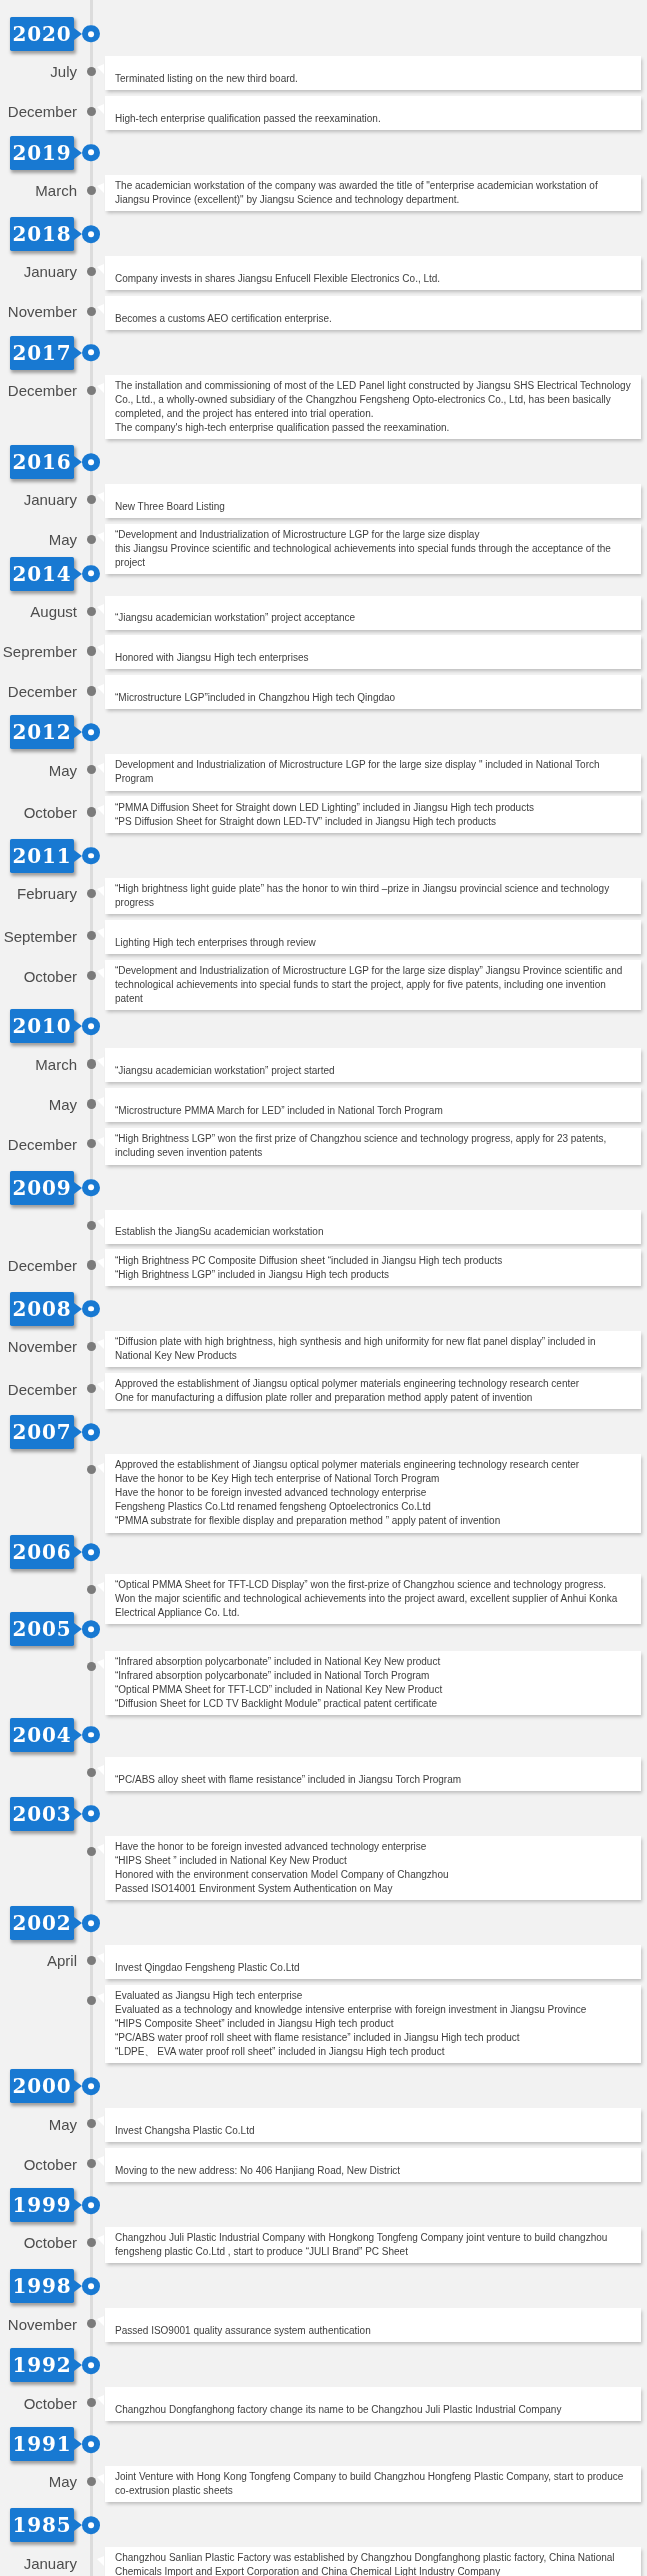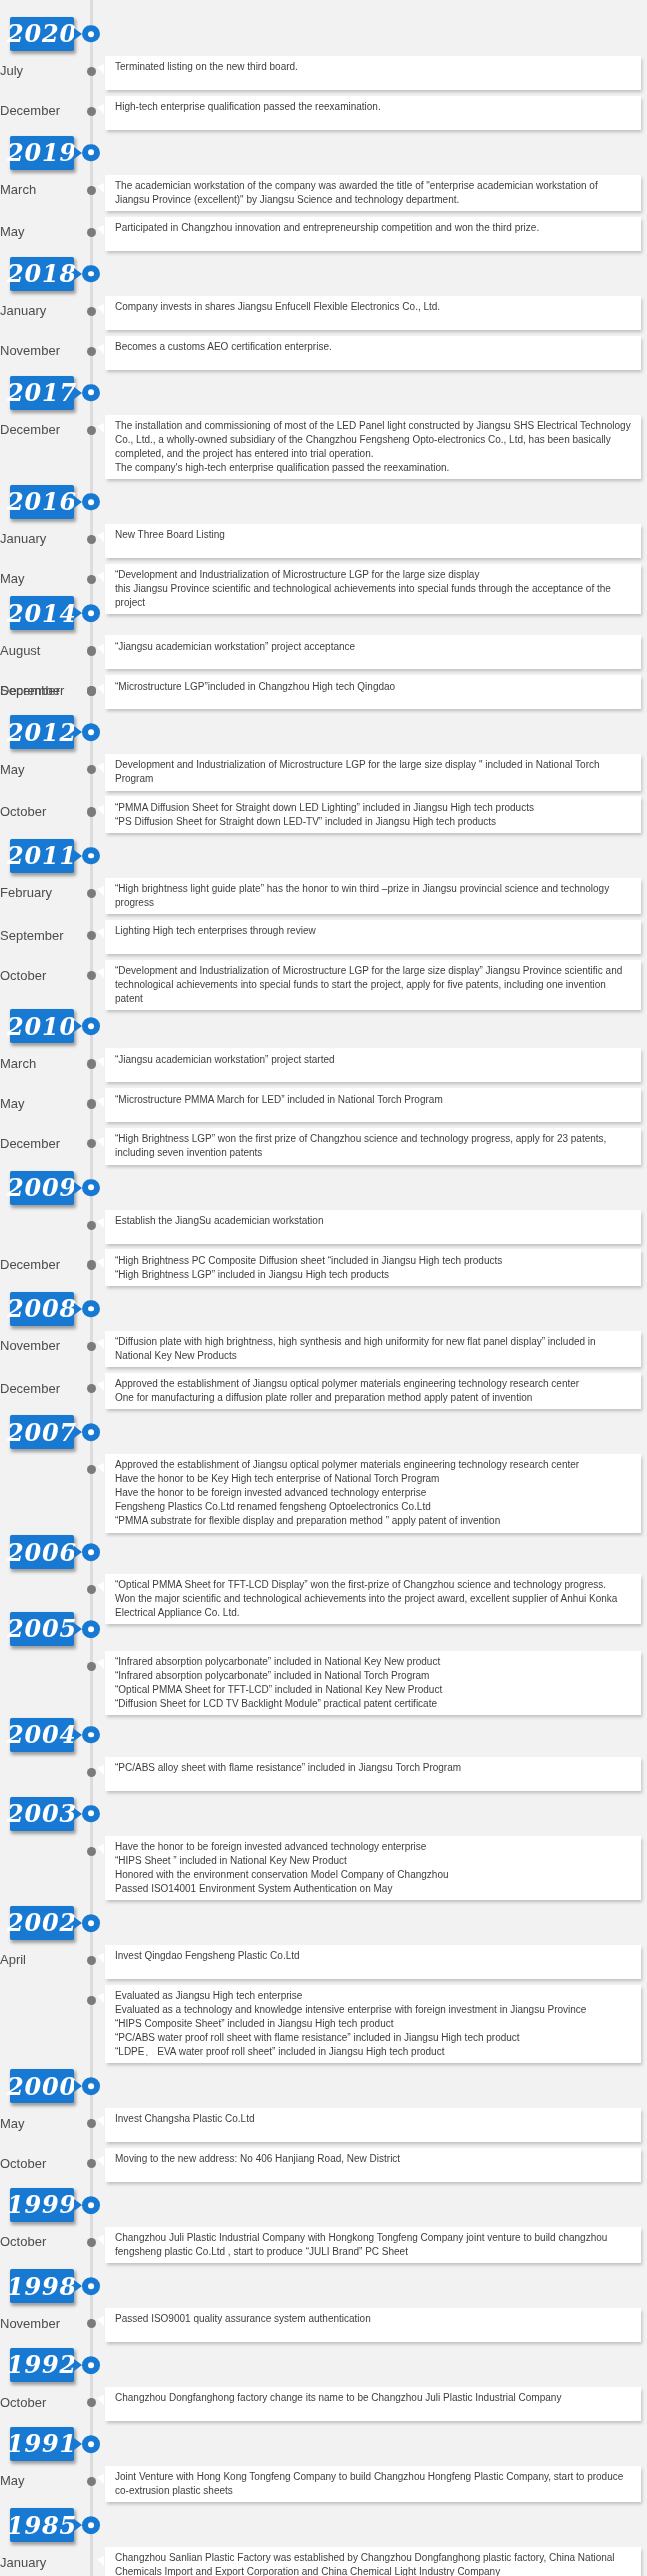--- a/index.html
+++ b/index.html
@@ -17,22 +17,22 @@
   .year-badge {
     position: absolute; left: 10px; top: 0;
     width: 64px; height: 34px;
     background: #1879d2; border-radius: 1.7px;
     box-shadow: 1.7px 2.5px 3.4px rgba(0,0,0,0.35);
     display: flex; align-items: center; justify-content: center;
   }
   .year-label {
     color: #ffffff;
     font-family: "DejaVu Serif", serif;
-    font-style: italic; font-weight: bold;
-    font-size: 24px; letter-spacing: 0.8px;
+    font-weight: bold;
+    font-size: 20px; letter-spacing: 0.8px;
   }
   .badge-arrow {
     position: absolute; right: -7.6px; top: 50%; transform: translateY(-50%);
     width: 0; height: 0;
     border-top: 6.7px solid transparent;
     border-bottom: 6.7px solid transparent;
     border-left: 8.4px solid #1879d2;
   }
   .year-node {
     position: absolute; left: 82px; top: 50%; transform: translateY(-50%);
@@ -40,33 +40,33 @@
     background: #1879d2;
   }
   .year-node::after {
     content: ""; position: absolute; left: 50%; top: 50%;
     transform: translate(-50%,-50%);
     width: 5.9px; height: 5.9px; border-radius: 50%; background: #ffffff;
   }
   .event-row { position: relative; margin: 0 0 5.9px 0; }
   .month {
     position: absolute; left: 0; top: 7.6px; width: 77px;
-    text-align: left; font-size: 13px; color: #4d4d4d;
+    text-align: right; font-size: 15px; color: #4d4d4d;
   }
   .dot {
     position: absolute; left: 87px; top: 11px;
     width: 9.2px; height: 9.2px; border-radius: 50%;
     background: #7b7b7b;
   }
   .card {
     margin-left: 105px; margin-right: 5.9px;
     background: #ffffff;
     box-shadow: 1.7px 2.5px 3.4px rgba(0,0,0,0.22);
     min-height: 34px; padding: 4.2px 10px;
-    display: flex; align-items: flex-start;
+    display: flex; align-items: flex-end;
     position: relative; box-sizing: border-box;
   }
   .card::before {
     content: ""; position: absolute; left: -7.6px; top: 8.4px;
     width: 0; height: 0;
     border-top: 3.4px solid transparent;
     border-bottom: 7.6px solid transparent;
     border-right: 7.6px solid #ffffff;
   }
   .card-text {
@@ -116,23 +116,20 @@
     <span class="month">March</span>
     <span class="dot"></span>
     <div class="card">
       <div class="card-text">The academician workstation of the company was awarded the title of "enterprise academician workstation of Jiangsu Province (excellent)" by Jiangsu Science and technology department.</div>
     </div>
   </div>
 
   <div class="event-row">
     <span class="month">May</span>
     <span class="dot"></span>
-    <div class="card">
-      <div class="card-text">Participated in Changzhou innovation and entrepreneurship competition and won the third prize.</div>
-    </div>
   </div>
 
   <div class="year-row">
     <div class="year-badge">
       <span class="year-label">2018</span>
       <span class="badge-arrow"></span>
     </div>
     <span class="year-node"></span>
   </div>
 
@@ -206,20 +203,23 @@
     <span class="month">August</span>
     <span class="dot"></span>
     <div class="card">
       <div class="card-text">“Jiangsu academician workstation” project acceptance</div>
     </div>
   </div>
 
   <div class="event-row">
     <span class="month">Seprember</span>
     <span class="dot"></span>
+    <div class="card">
+      <div class="card-text">Honored with Jiangsu High tech enterprises</div>
+    </div>
   </div>
 
   <div class="event-row">
     <span class="month">December</span>
     <span class="dot"></span>
     <div class="card">
       <div class="card-text">“Microstructure LGP”included in Changzhou High tech Qingdao</div>
     </div>
   </div>
 

